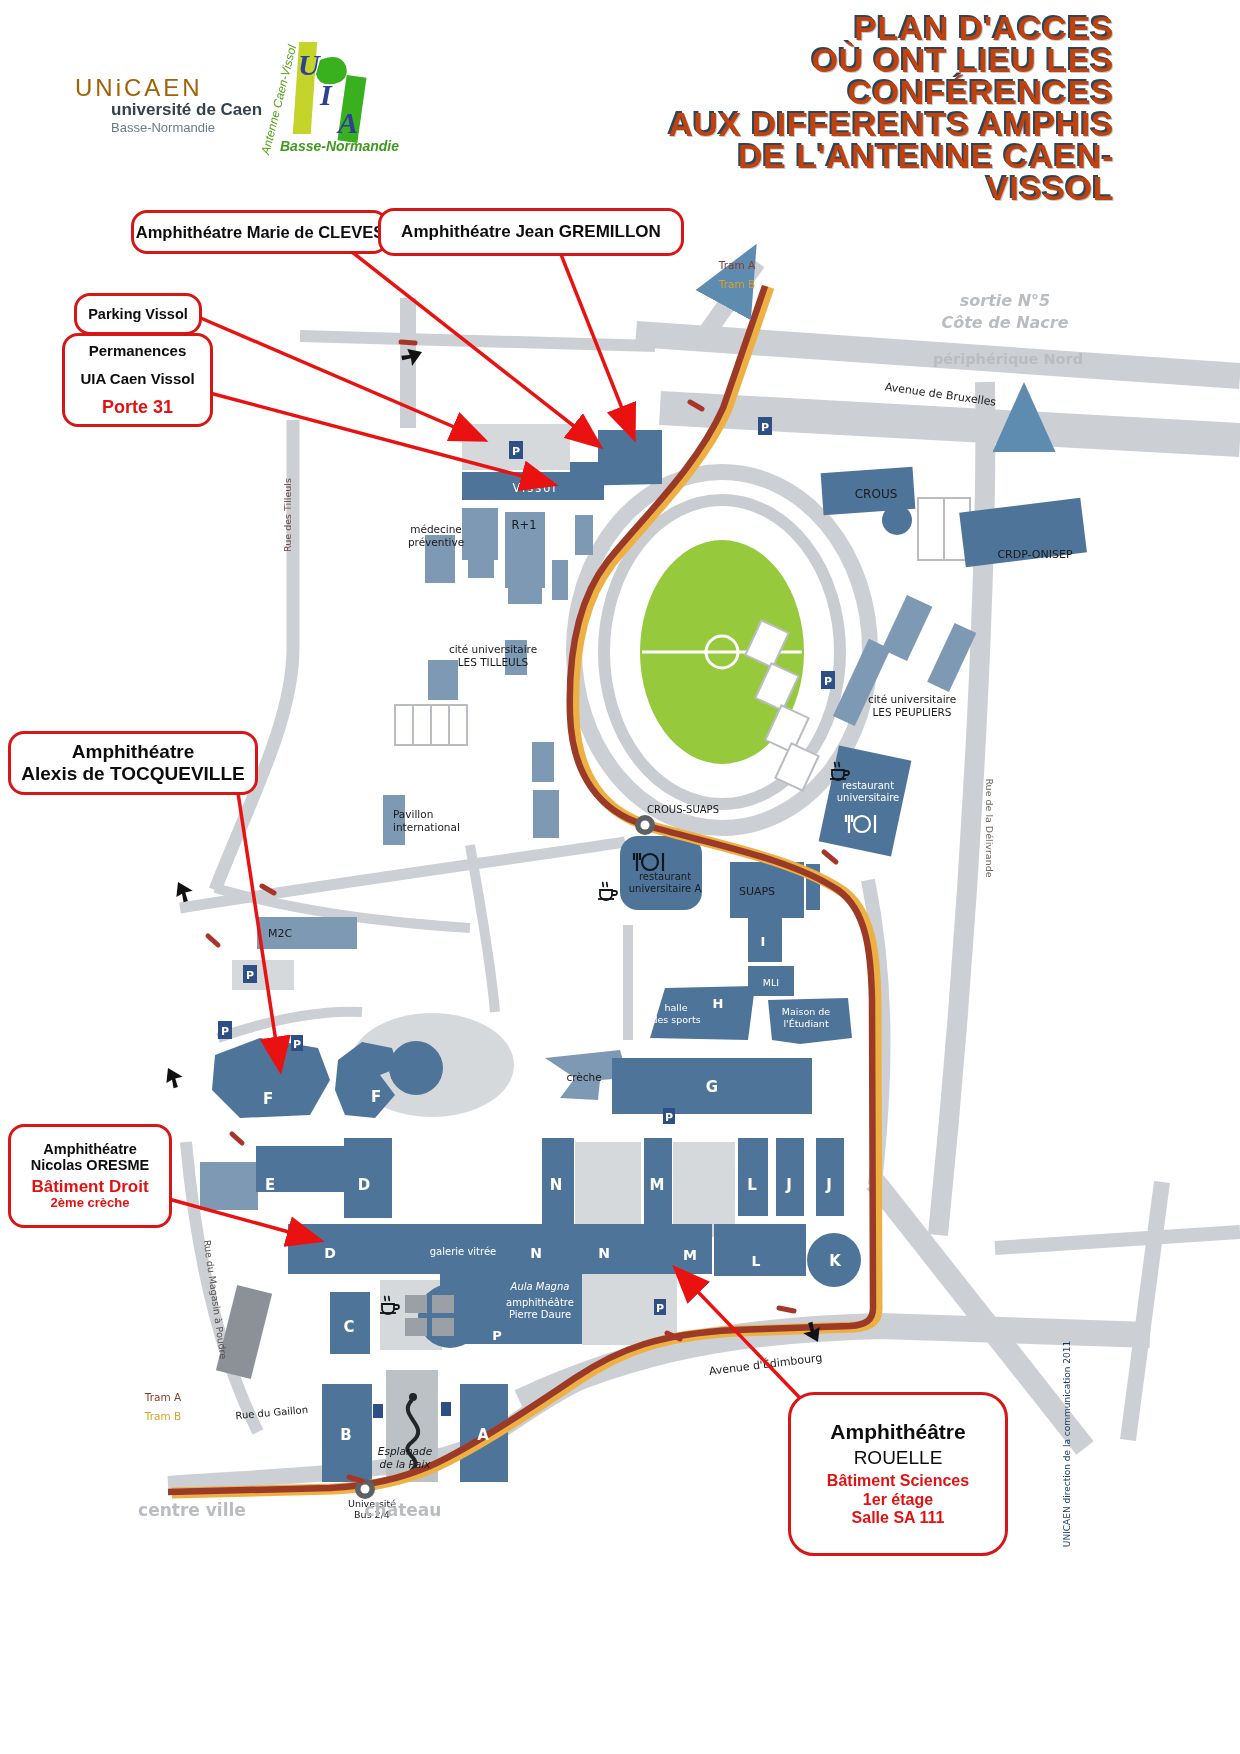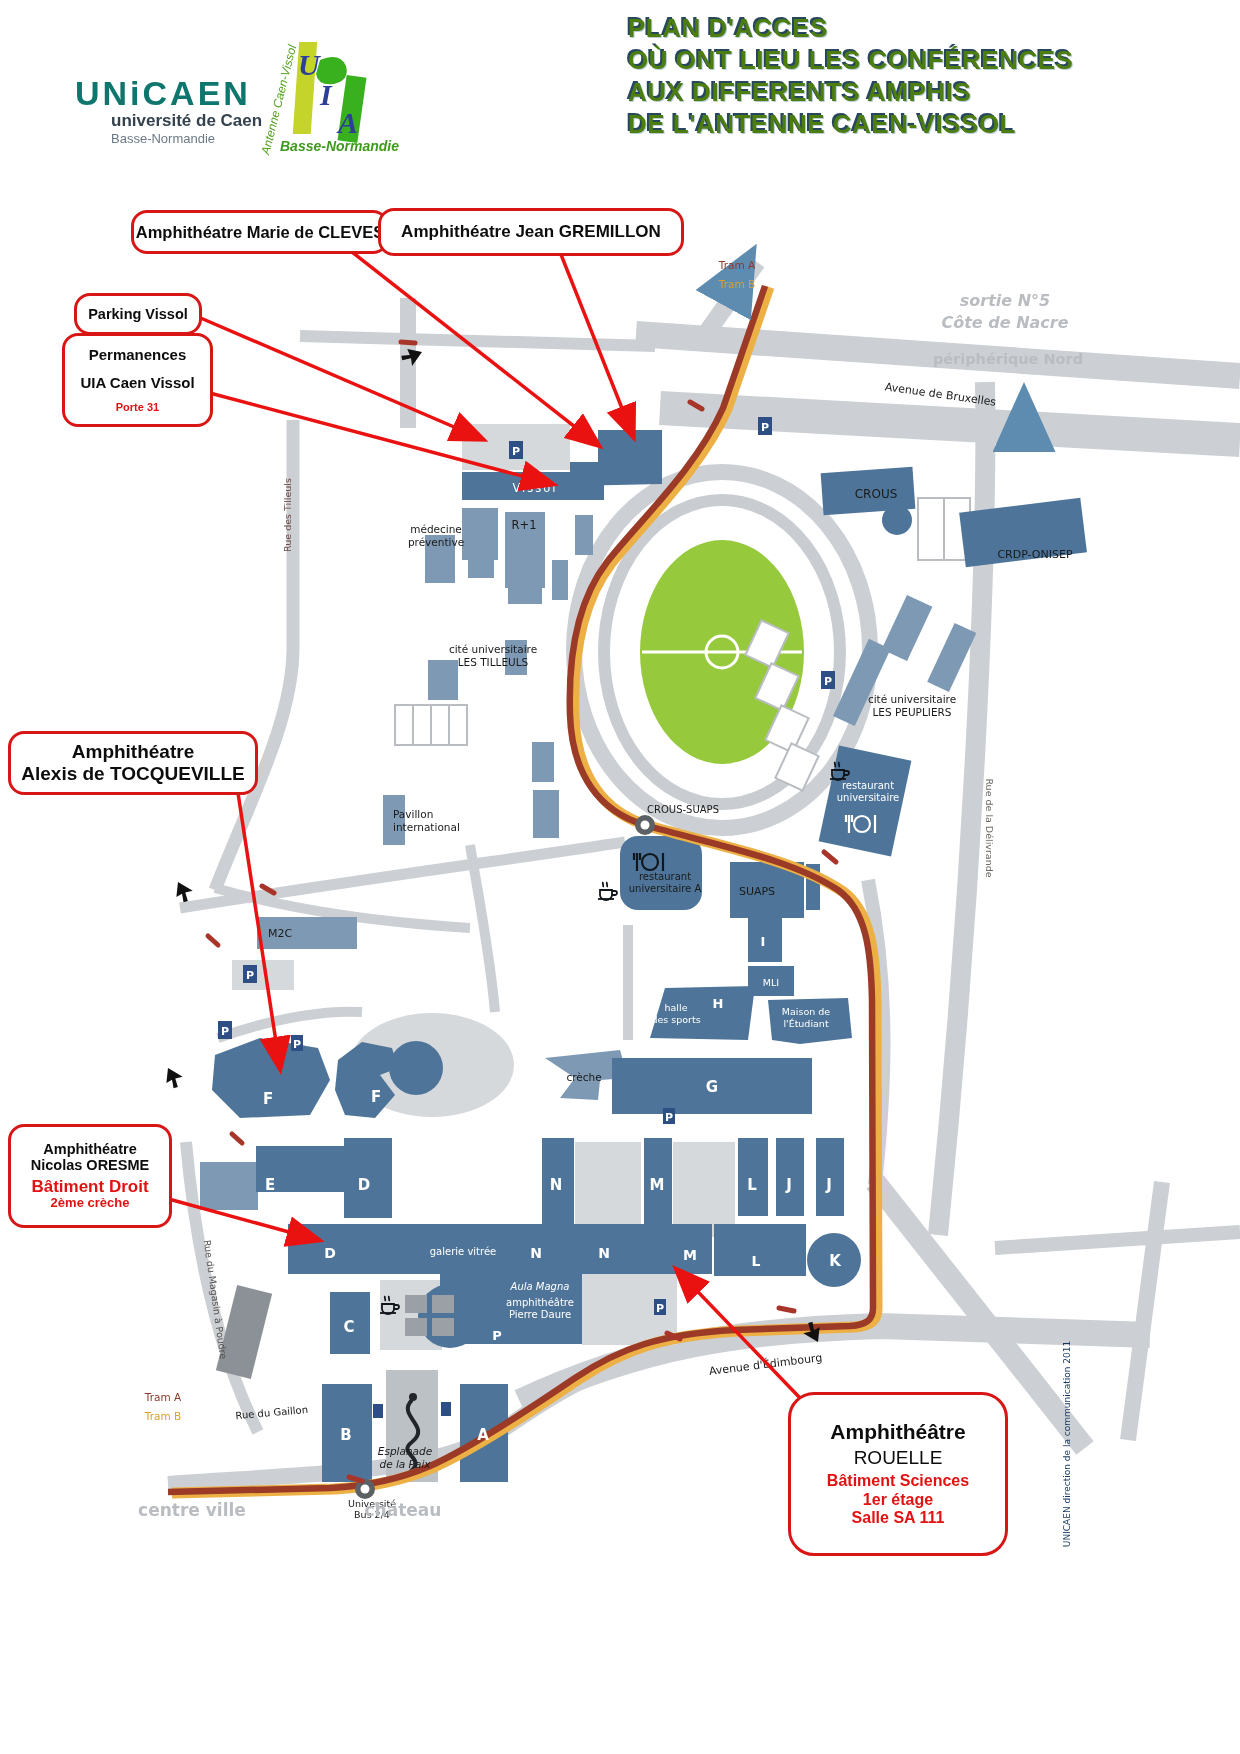--- a/index.html
+++ b/index.html
@@ -1,29 +1,29 @@
 <!DOCTYPE html>
 <html><head>
 <meta charset="utf-8">
 <style>
   html,body{margin:0;padding:0;background:#fff;}
   #page{position:relative;width:1240px;height:1754px;background:#fff;overflow:hidden;
         font-family:"Liberation Sans",sans-serif;}
   svg text{font-family:"DejaVu Sans",sans-serif;}
   .abs{position:absolute;}
   
-  #unicaen-wordmark{font-weight:bold;font-size:34px;letter-spacing:3px;color:#0f766e;}
+  #unicaen-wordmark{font-weight:normal;font-size:24px;letter-spacing:3px;color:#a16207;}
   #unicaen-sub1{font-size:17px;color:#33424e;font-weight:bold;margin-top:-2px;padding-left:36px;}
   #unicaen-sub2{font-size:13px;color:#6c7a86;padding-left:36px;}
   #uia-vert{transform:rotate(-76deg);transform-origin:left bottom;color:#55a11f;
             font-style:italic;font-size:12px;white-space:nowrap;}
   #uia-bottom{color:#3f9a1d;font-style:italic;font-weight:bold;font-size:14px;}
   .uia-letter{color:#2d3f96;font-weight:bold;font-style:italic;font-family:"Liberation Serif",serif;}
-  #map-title{width:486px;text-align:left;font-weight:bold;font-size:26px;line-height:32px;
-             color:#4d7c0f;letter-spacing:.5px;
+  #map-title{width:486px;text-align:right;font-weight:bold;font-size:34px;line-height:32px;
+             color:#c2410c;letter-spacing:.5px;
              text-shadow:-2px -2px 0 #27475f,1px 1px 0 #b7cfdd;}
   
   .callout{position:absolute;background:#fff;border:3px solid #d81616;border-radius:16px;
            display:flex;flex-direction:column;justify-content:center;align-items:center;
            text-align:center;font-weight:bold;color:#0d0d0d;line-height:1.15;z-index:30;}
   .red{color:#e31212;}
 </style>
 </head>
 <body>
 
@@ -387,21 +387,21 @@
   <div>Amphithéatre Jean GREMILLON</div>
 </div>
 
 <div class="callout" style="left:74px;top:293px;width:122px;height:36px;font-size:14.5px;">
   <div>Parking Vissol</div>
 </div>
 
 <div class="callout" style="left:62px;top:333px;width:145px;height:88px;font-size:15px;gap:10px;">
   <div>Permanences</div>
   <div>UIA Caen Vissol</div>
-  <div class="red" style="font-size:11px;">Porte 31</div>
+  <div class="red" style="font-size:18px;">Porte 31</div>
 </div>
 
 <div class="callout" style="left:8px;top:731px;width:244px;height:58px;font-size:19px;">
   <div>Amphithéatre</div>
   <div>Alexis de TOCQUEVILLE</div>
 </div>
 
 <div class="callout" style="left:8px;top:1124px;width:158px;height:98px;font-size:14.5px;">
   <div>Amphithéatre</div>
   <div>Nicolas ORESME</div>

